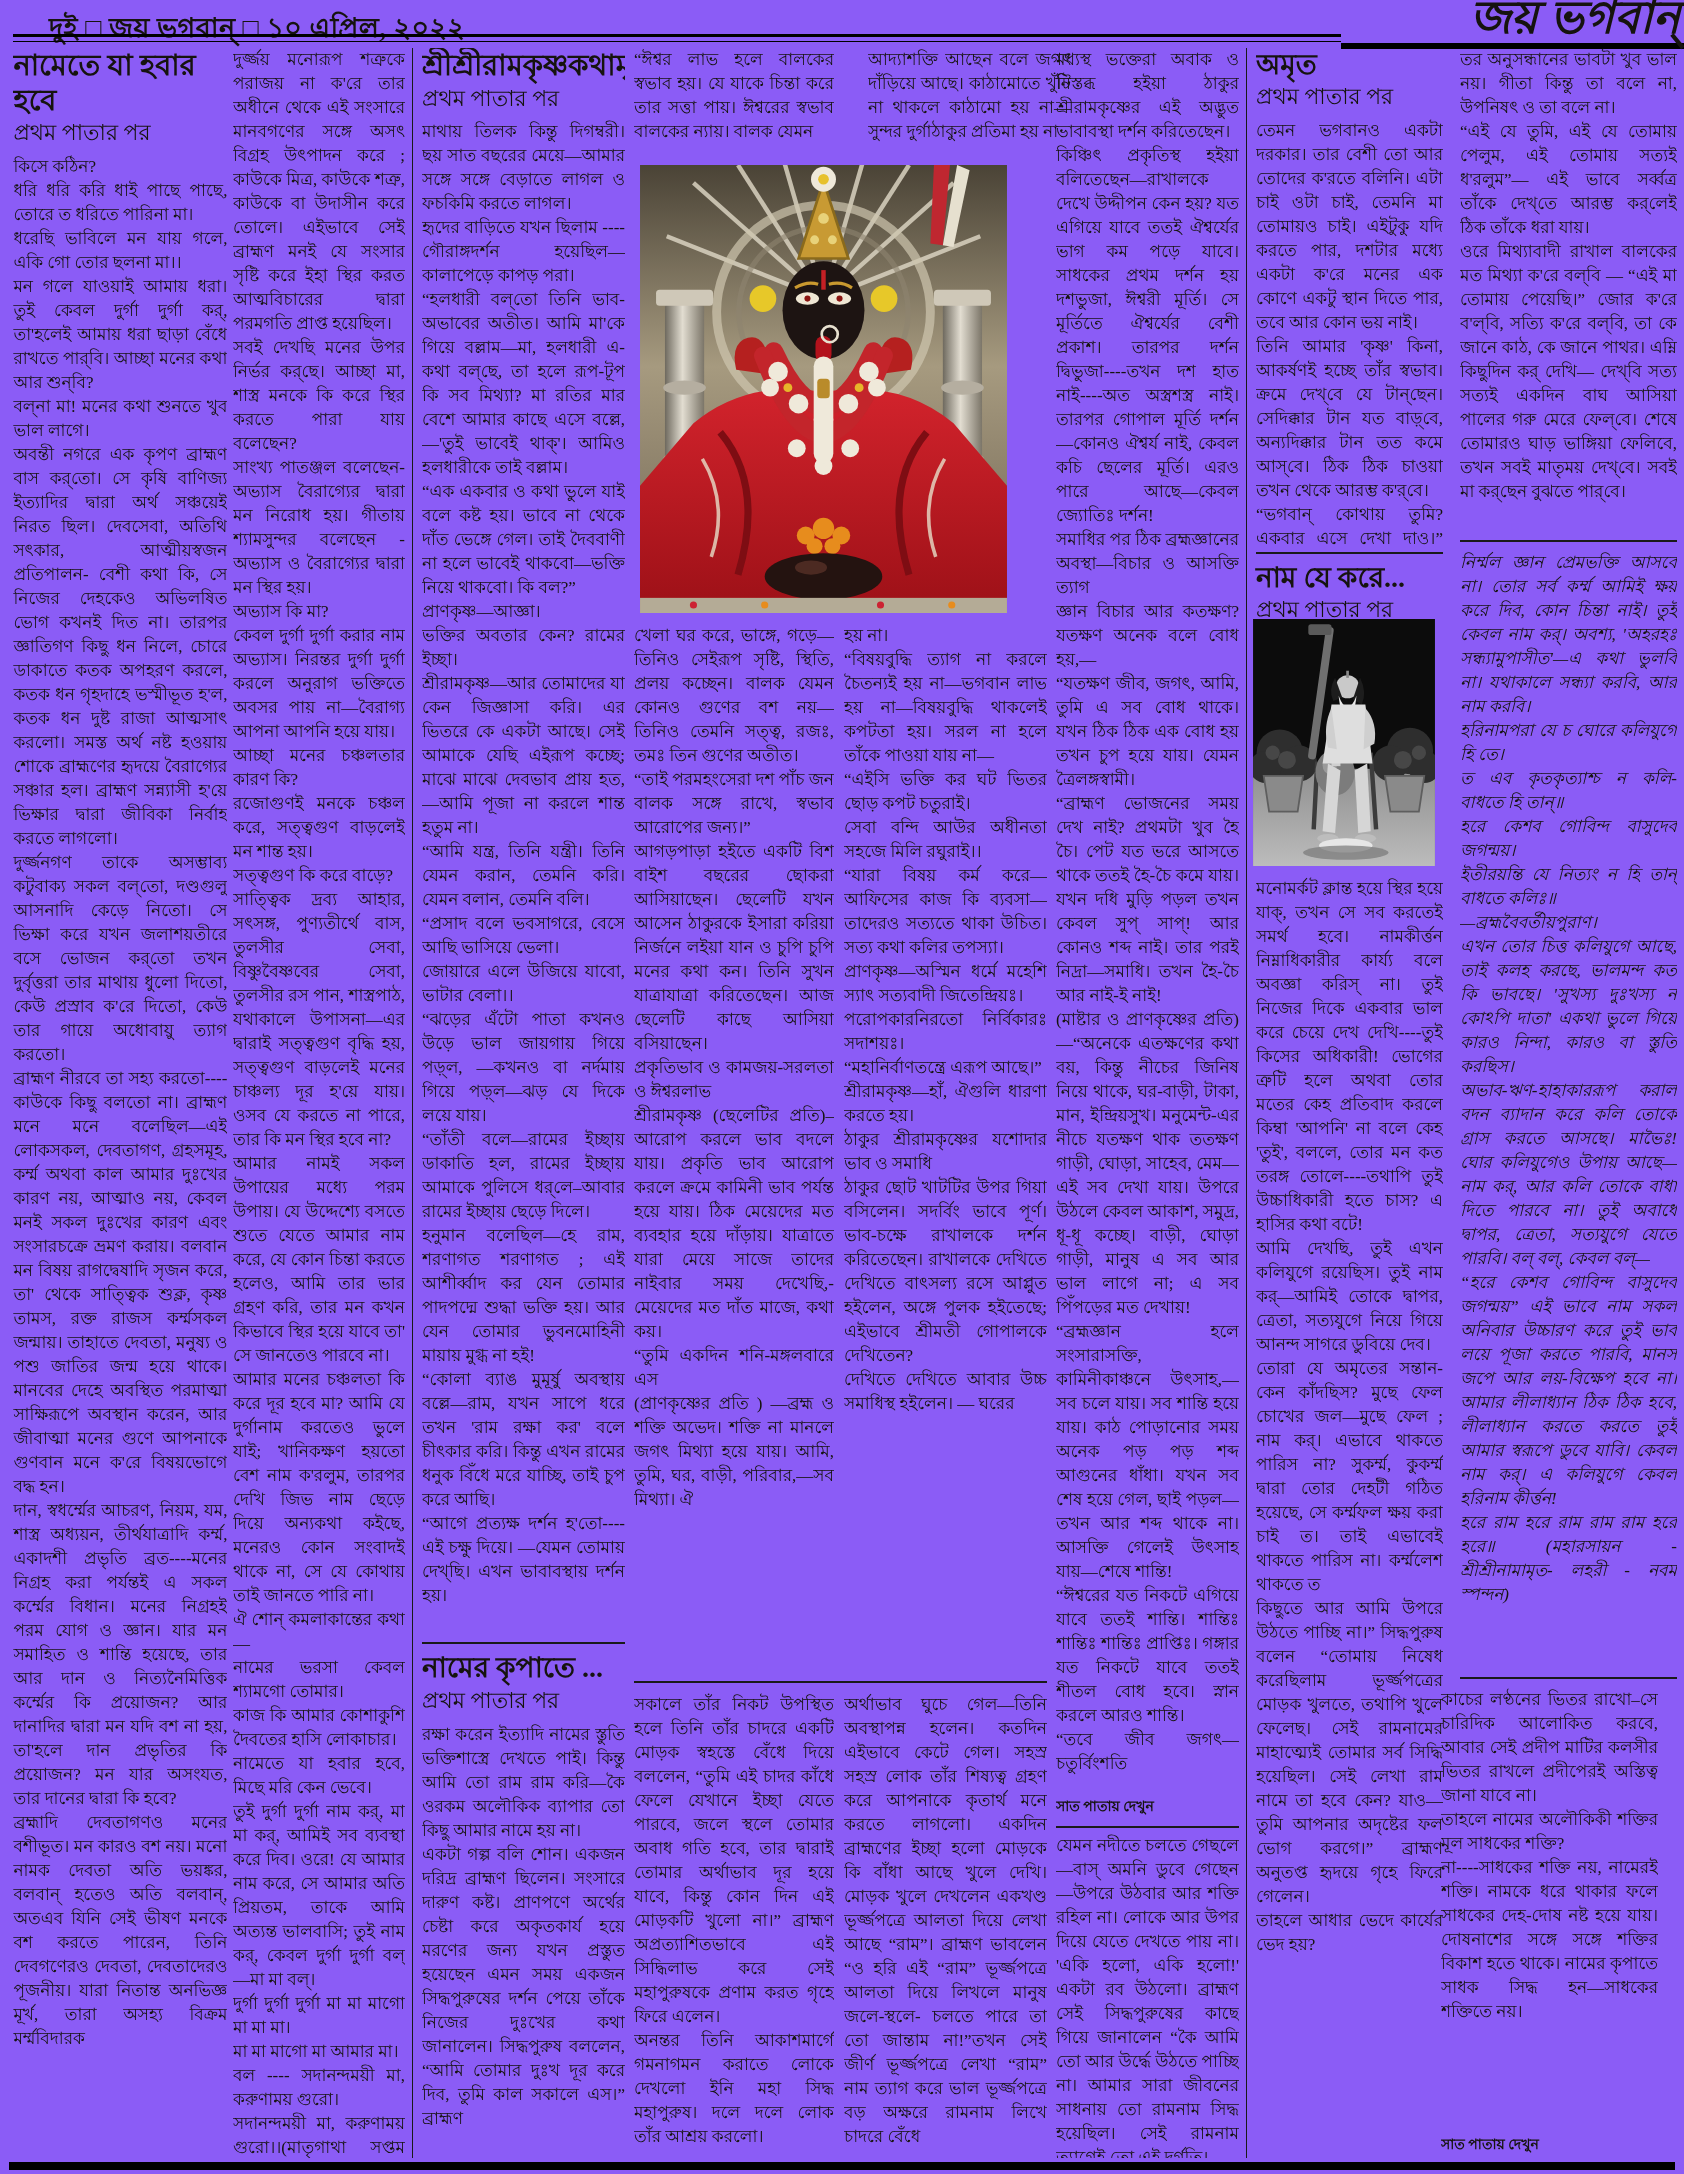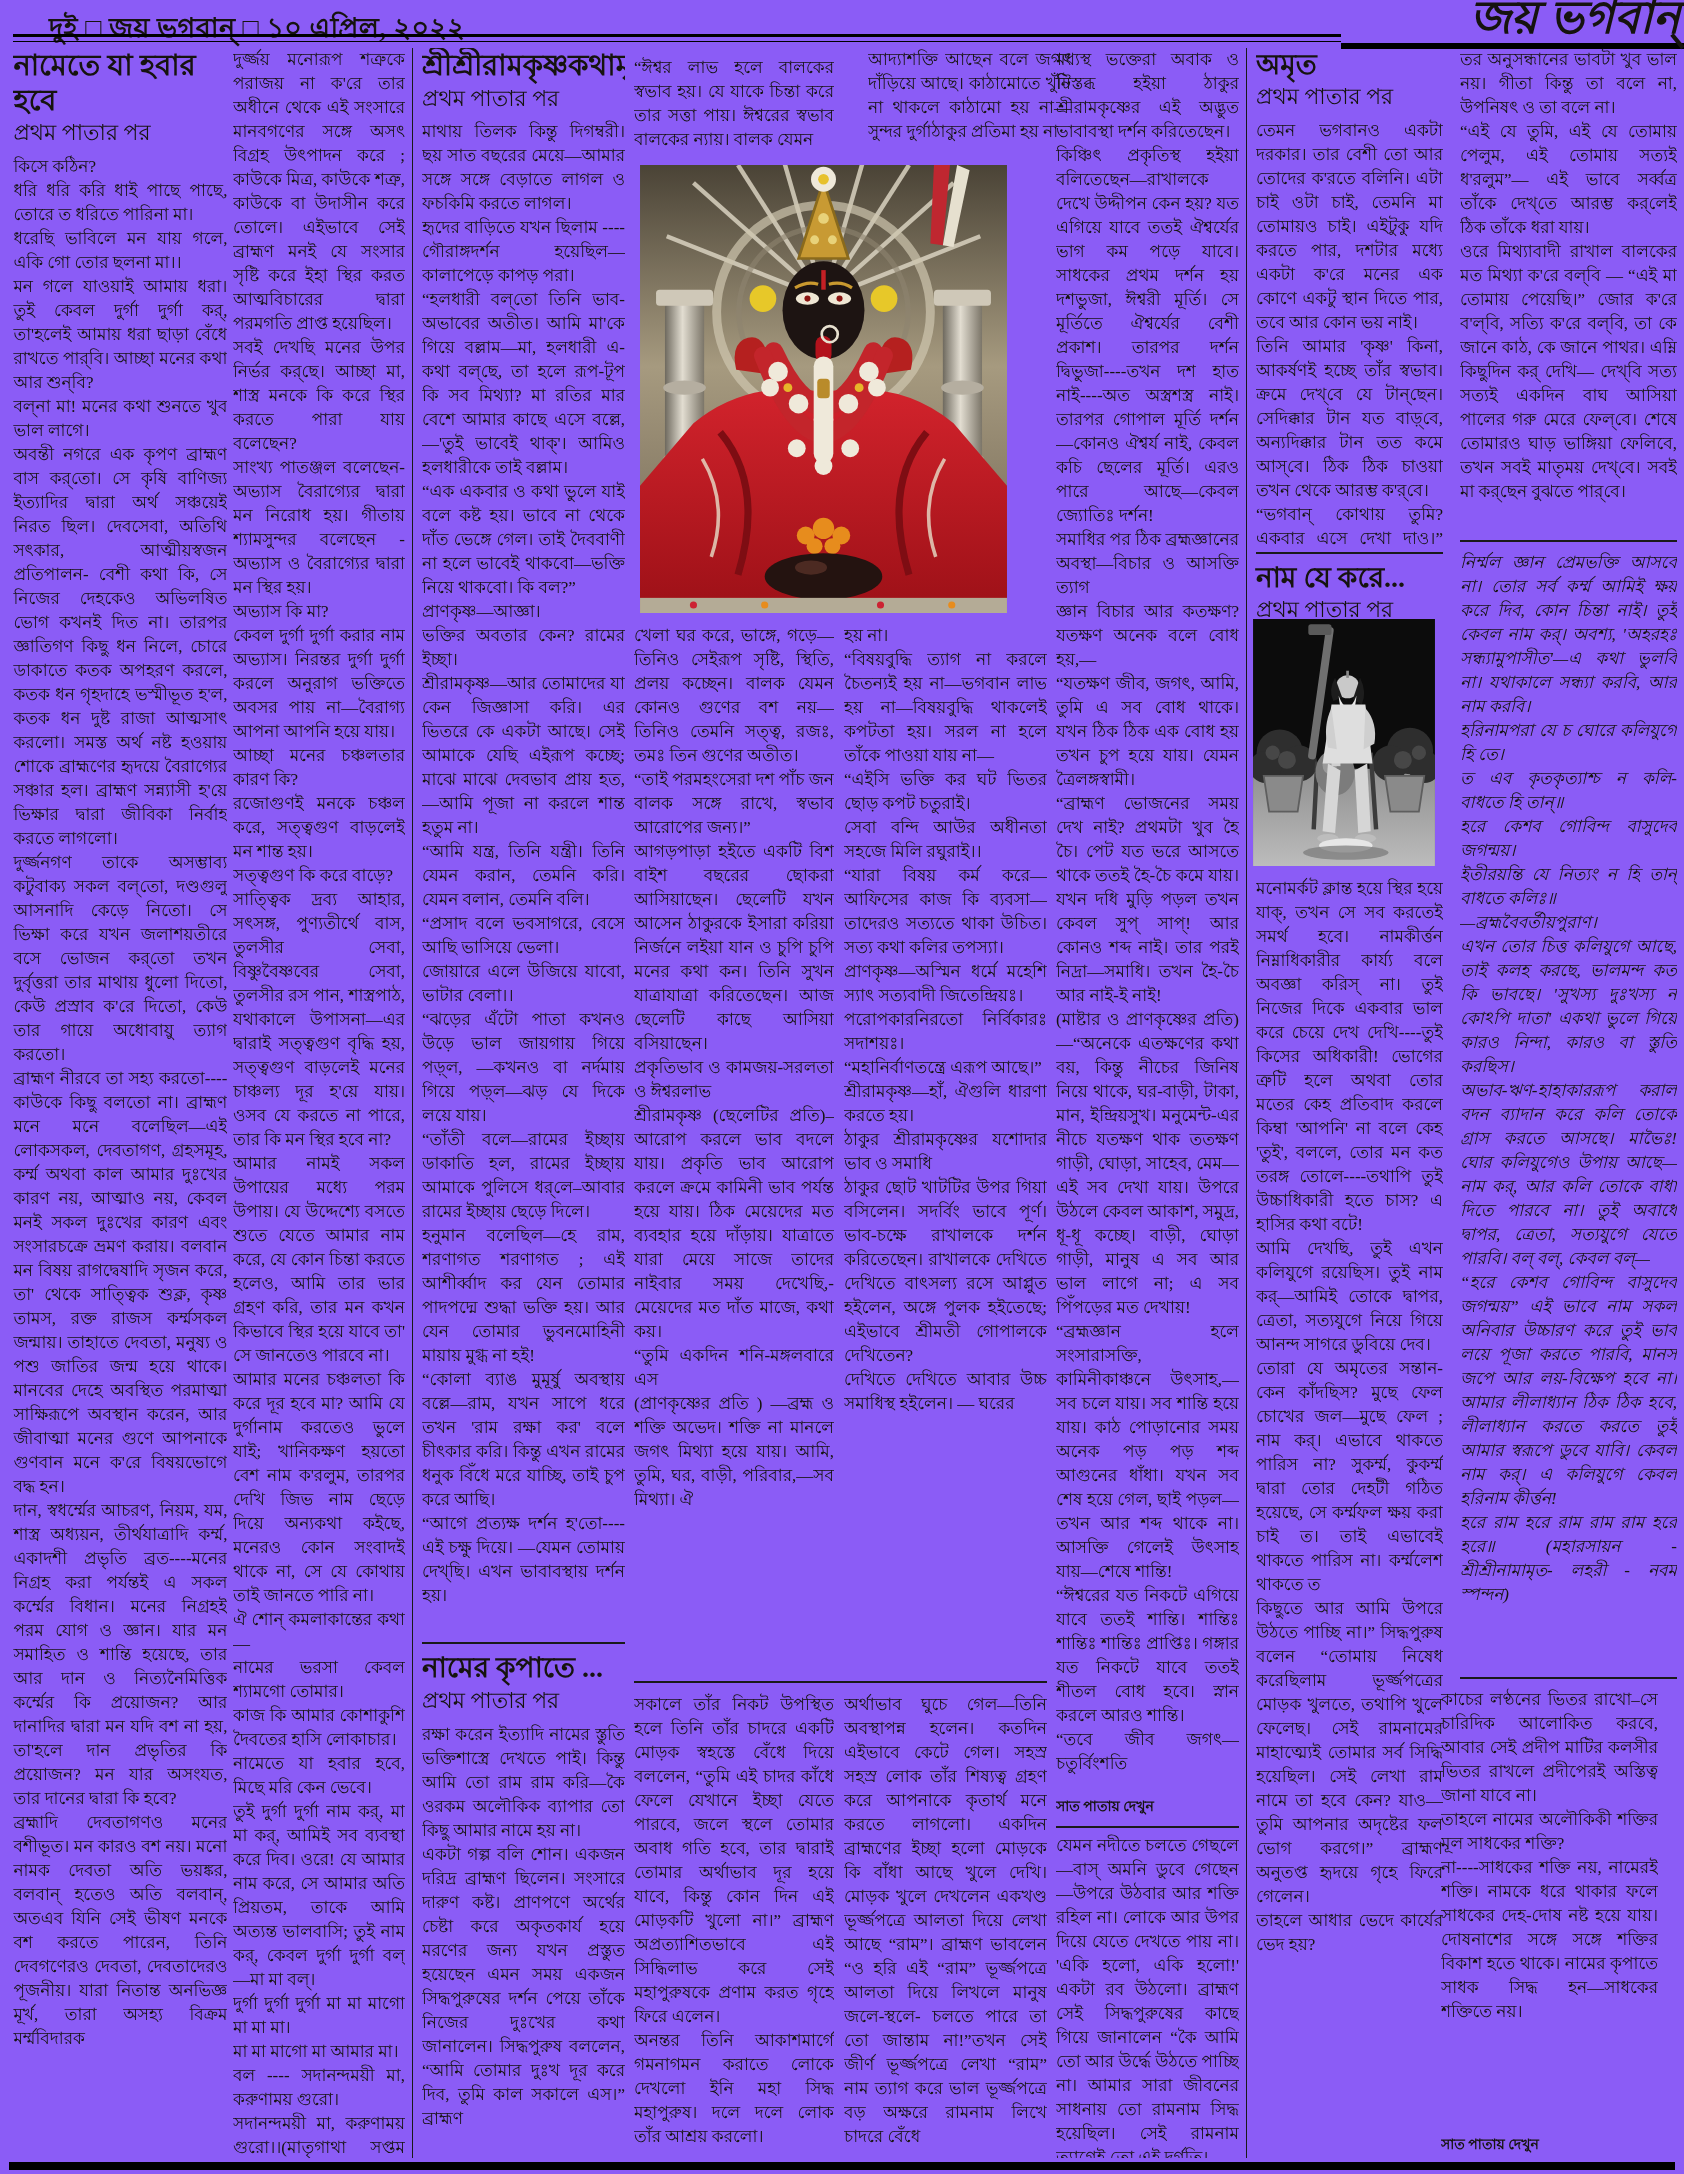--- a/index.html
+++ b/index.html
@@ -90,21 +90,21 @@
 হনুমান বলেছিল—হে রাম, শরণাগত শরণাগত ; এই আশীর্ব্বাদ কর যেন তোমার পাদপদ্মে শুদ্ধা ভক্তি হয়। আর যেন তোমার ভুবনমোহিনী মায়ায় মুগ্ধ না হই!
 “কোলা ব্যাঙ মুমূর্ষু অবস্থায় বল্লে—রাম, যখন সাপে ধরে তখন 'রাম রক্ষা কর' বলে চীৎকার করি। কিন্তু এখন রামের ধনুক বিঁধে মরে যাচ্ছি, তাই চুপ করে আছি।
 “আগে প্রত্যক্ষ দর্শন হ'তো----এই চক্ষু দিয়ে। —যেমন তোমায় দেখ্‌ছি। এখন ভাবাবস্থায় দর্শন হয়।</div>
     <div class="hrule" style="margin:7.1px 0;"></div>
     <div class="h2">নামের কৃপাতে ...</div>
     <div class="sub">প্রথম পাতার পর</div>
     <div class="body grow">রক্ষা করেন ইত্যাদি নামের স্তুতি ভক্তিশাস্ত্রে দেখতে পাই। কিন্তু আমি তো রাম রাম করি—কৈ ওরকম অলৌকিক ব্যাপার তো কিছু আমার নামে হয় না।
 একটা গল্প বলি শোন। একজন দরিদ্র ব্রাহ্মণ ছিলেন। সংসারে দারুণ কষ্ট। প্রাণপণে অর্থের চেষ্টা করে অকৃতকার্য হয়ে মরণের জন্য যখন প্রস্তুত হয়েছেন এমন সময় একজন সিদ্ধপুরুষের দর্শন পেয়ে তাঁকে নিজের দুঃখের কথা জানালেন। সিদ্ধপুরুষ বললেন, “আমি তোমার দুঃখ দূর করে দিব, তুমি কাল সকালে এস।” ব্রাহ্মণ</div>
   </div>
 
-  <div class="abs body" style="left:634px;top:56px;width:200px;height:114px;">“ঈশ্বর লাভ হলে বালকের স্বভাব হয়। যে যাকে চিন্তা করে তার সত্তা পায়। ঈশ্বরের স্বভাব বালকের ন্যায়। বালক যেমন</div>
+  <div class="abs body" style="left:634px;top:48px;width:200px;height:114px;">“ঈশ্বর লাভ হলে বালকের স্বভাব হয়। যে যাকে চিন্তা করে তার সত্তা পায়। ঈশ্বরের স্বভাব বালকের ন্যায়। বালক যেমন</div>
   <div class="abs body" style="left:634px;top:624px;width:200px;height:1048px;">খেলা ঘর করে, ভাঙ্গে, গড়ে—তিনিও সেইরূপ সৃষ্টি, স্থিতি, প্রলয় কচ্ছেন। বালক যেমন কোনও গুণের বশ নয়—তিনিও তেমনি সত্ত্ব, রজঃ, তমঃ তিন গুণের অতীত।
 “তাই পরমহংসেরা দশ পাঁচ জন বালক সঙ্গে রাখে, স্বভাব আরোপের জন্য।”
 আগড়পাড়া হইতে একটি বিশ বাইশ বছরের ছোকরা আসিয়াছেন। ছেলেটি যখন আসেন ঠাকুরকে ইসারা করিয়া নির্জনে লইয়া যান ও চুপি চুপি মনের কথা কন। তিনি সুখন যাত্রাযাত্রা করিতেছেন। আজ ছেলেটি কাছে আসিয়া বসিয়াছেন।
 প্রকৃতিভাব ও কামজয়-সরলতা ও ঈশ্বরলাভ
 শ্রীরামকৃষ্ণ (ছেলেটির প্রতি)–আরোপ করলে ভাব বদলে যায়। প্রকৃতি ভাব আরোপ করলে ক্রমে কামিনী ভাব পর্যন্ত হয়ে যায়। ঠিক মেয়েদের মত ব্যবহার হয়ে দাঁড়ায়। যাত্রাতে যারা মেয়ে সাজে তাদের নাইবার সময় দেখেছি,- মেয়েদের মত দাঁত মাজে, কথা কয়।
 “তুমি একদিন শনি-মঙ্গলবারে এস
 (প্রাণকৃষ্ণের প্রতি ) —ব্রহ্ম ও শক্তি অভেদ। শক্তি না মানলে জগৎ মিথ্যা হয়ে যায়। আমি, তুমি, ঘর, বাড়ী, পরিবার,—সব মিথ্যা। ঐ</div>
   <div class="abs hrule" style="left:634px;top:1681px;width:413px;"></div>
   <div class="abs body" style="left:634px;top:1693px;width:200px;height:463px;">সকালে তাঁর নিকট উপস্থিত হলে তিনি তাঁর চাদরে একটি মোড়ক স্বহস্তে বেঁধে দিয়ে বললেন, “তুমি এই চাদর কাঁধে ফেলে যেখানে ইচ্ছা যেতে পারবে, জলে স্থলে তোমার অবাধ গতি হবে, তার দ্বারাই তোমার অর্থাভাব দূর হয়ে যাবে, কিন্তু কোন দিন এই মোড়কটি খুলো না।” ব্রাহ্মণ অপ্রত্যাশিতভাবে এই সিদ্ধিলাভ করে সেই মহাপুরুষকে প্রণাম করত গৃহে ফিরে এলেন।
 অনন্তর তিনি আকাশমার্গে গমনাগমন করাতে লোকে দেখলো ইনি মহা সিদ্ধ মহাপুরুষ। দলে দলে লোক তাঁর আশ্রয় করলো।</div>

